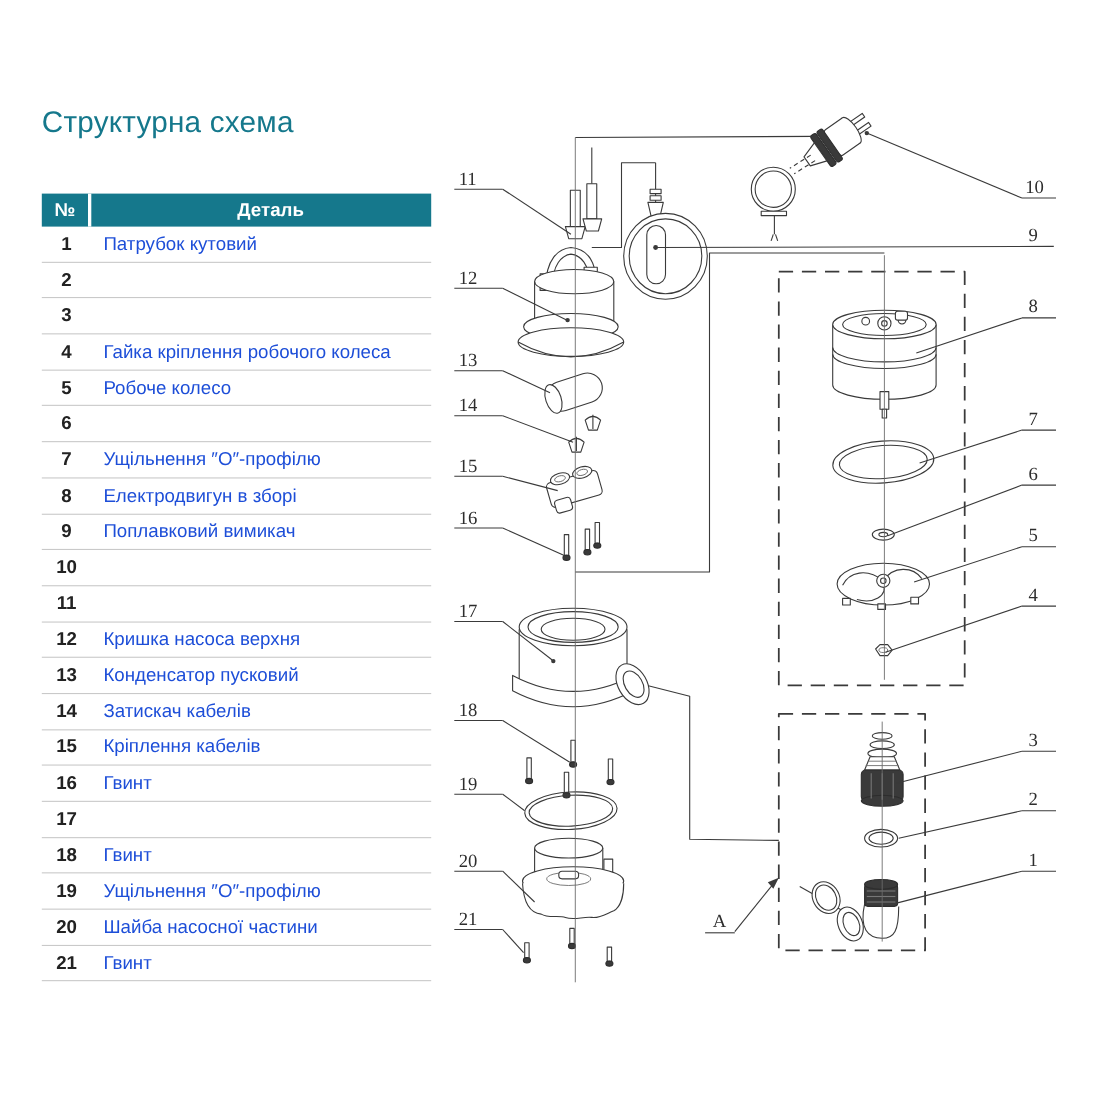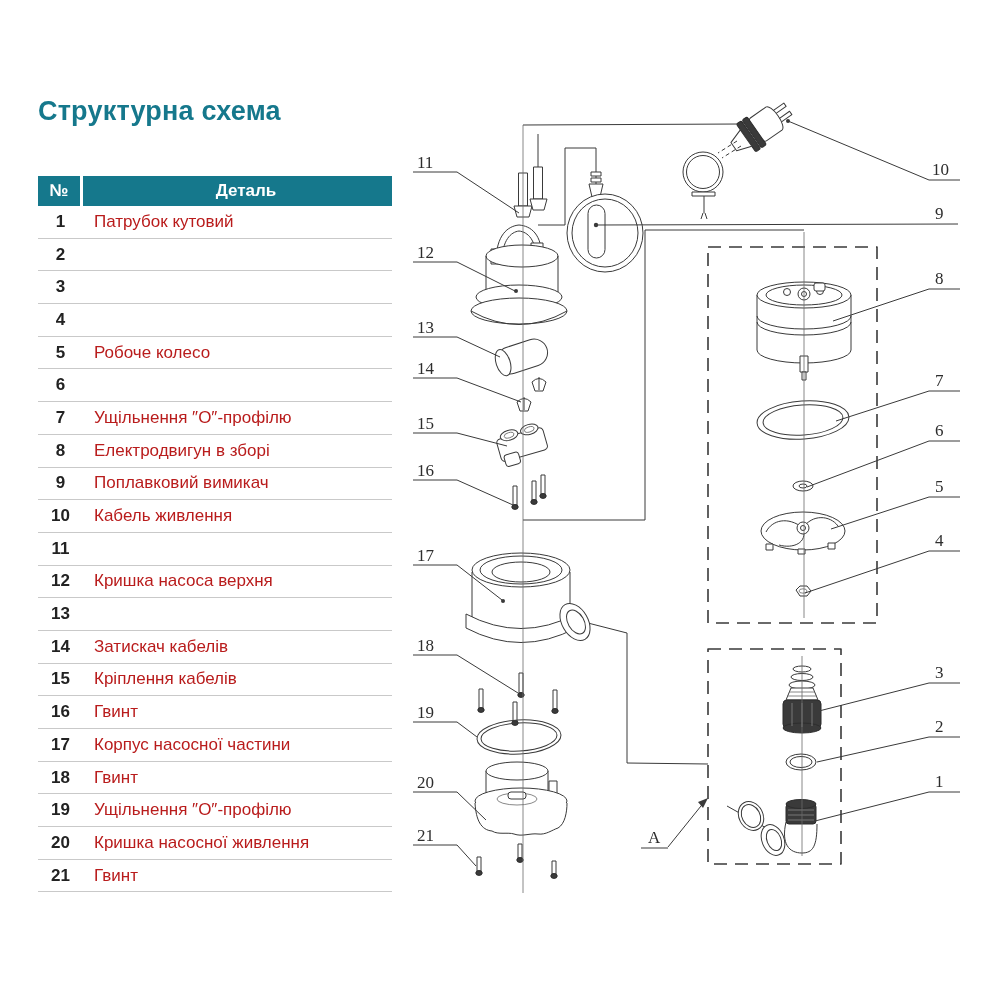--- a/index.html
+++ b/index.html
@@ -2,29 +2,29 @@
 <html><head>
 <meta charset="utf-8">
 <style>
   html,body{margin:0;padding:0;}
   body{
     width:1000px;height:1000px;position:relative;background:#ffffff;
     font-family:"Liberation Sans",sans-serif;color:#3a3a3a;overflow:hidden;
   }
   .title{
     position:absolute;left:38px;top:96px;margin:0;
-    font-size:27px;font-weight:bold;color:#15788c;letter-spacing:.2px;
+    font-size:27px;font-weight:normal;color:#15788c;letter-spacing:.2px;
   }
   .parts-table{position:absolute;left:38px;top:176px;width:354px;}
   .thead{display:flex;height:30px;background:#15788c;color:#fff;font-weight:bold;font-size:17px;}
   .th.num{width:42px;display:flex;align-items:center;justify-content:center;border-right:3px solid #fff;}
   .th.part{flex:1;display:flex;align-items:center;justify-content:center;margin-left:17px;}
   .trow{display:flex;height:31.7px;border-bottom:1px solid #c9c9c9;align-items:center;font-size:17px;}
   .td.num{width:45px;text-align:center;font-weight:bold;color:#222;}
-  .td.part{flex:1;padding-left:11px;color:#b91c1c;white-space:nowrap;}
+  .td.part{flex:1;padding-left:11px;color:#1d4ed8;white-space:nowrap;}
   .diagram{position:absolute;left:400px;top:30px;}
   .diagram text{font-family:"Liberation Serif",serif;font-size:17px;fill:#2d2d2d;}
   .ln{stroke:#3a3a3a;stroke-width:1;fill:none;stroke-linejoin:round;}
   .fw{fill:#ffffff;}
   .dk{fill:#3a3a3a;stroke:#2d2d2d;stroke-width:1;}
   .thin{stroke:#6a6a6a;stroke-width:.8;fill:none;}
   .dash{stroke-dasharray:13 8;stroke-width:1.6;}
   .dot{fill:#3a3a3a;stroke:none;}
 </style>
 </head>
@@ -43,20 +43,21 @@
         <div class="td part">Патрубок кутовий</div>
       </div>
       <div class="trow">
         <div class="td num">2</div>
       </div>
       <div class="trow">
         <div class="td num">3</div>
       </div>
       <div class="trow">
         <div class="td num">4</div>
+        <div class="td part">Гайка кріплення робочого колеса</div>
       </div>
       <div class="trow">
         <div class="td num">5</div>
         <div class="td part">Робоче колесо</div>
       </div>
       <div class="trow">
         <div class="td num">6</div>
       </div>
       <div class="trow">
         <div class="td num">7</div>
@@ -65,59 +66,58 @@
       <div class="trow">
         <div class="td num">8</div>
         <div class="td part">Електродвигун в зборі</div>
       </div>
       <div class="trow">
         <div class="td num">9</div>
         <div class="td part">Поплавковий вимикач</div>
       </div>
       <div class="trow">
         <div class="td num">10</div>
-        <div class="td part">Кабель живлення</div>
       </div>
       <div class="trow">
         <div class="td num">11</div>
       </div>
       <div class="trow">
         <div class="td num">12</div>
         <div class="td part">Кришка насоса верхня</div>
       </div>
       <div class="trow">
         <div class="td num">13</div>
+        <div class="td part">Конденсатор пусковий</div>
       </div>
       <div class="trow">
         <div class="td num">14</div>
         <div class="td part">Затискач кабелів</div>
       </div>
       <div class="trow">
         <div class="td num">15</div>
         <div class="td part">Кріплення кабелів</div>
       </div>
       <div class="trow">
         <div class="td num">16</div>
         <div class="td part">Гвинт</div>
       </div>
       <div class="trow">
         <div class="td num">17</div>
-        <div class="td part">Корпус насосної частини</div>
       </div>
       <div class="trow">
         <div class="td num">18</div>
         <div class="td part">Гвинт</div>
       </div>
       <div class="trow">
         <div class="td num">19</div>
         <div class="td part">Ущільнення ″О″-профілю</div>
       </div>
       <div class="trow">
         <div class="td num">20</div>
-        <div class="td part">Кришка насосної живлення</div>
+        <div class="td part">Шайба насосної частини</div>
       </div>
       <div class="trow">
         <div class="td num">21</div>
         <div class="td part">Гвинт</div>
       </div>
     </div>
 </div>
 
 <svg class="diagram" width="600" height="930" viewBox="400 30 600 930" xmlns="http://www.w3.org/2000/svg">
 

